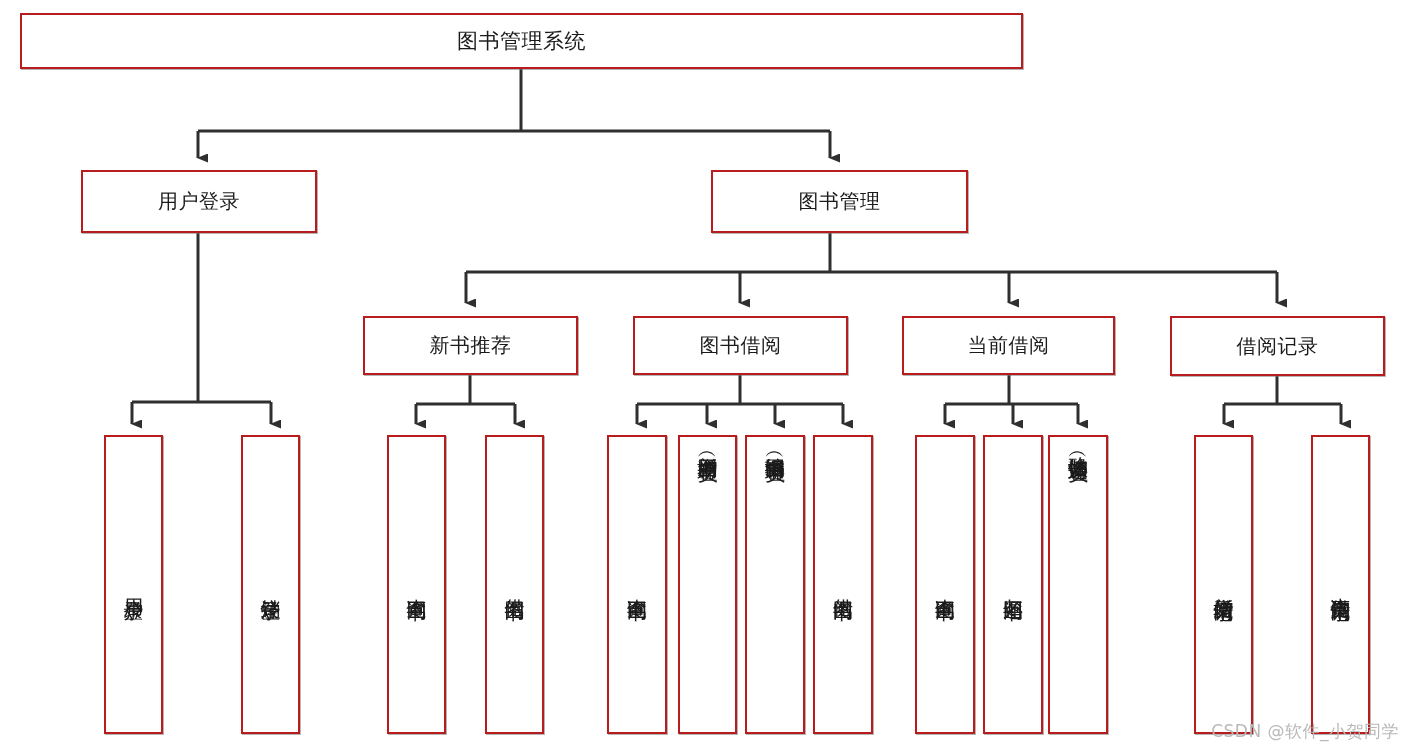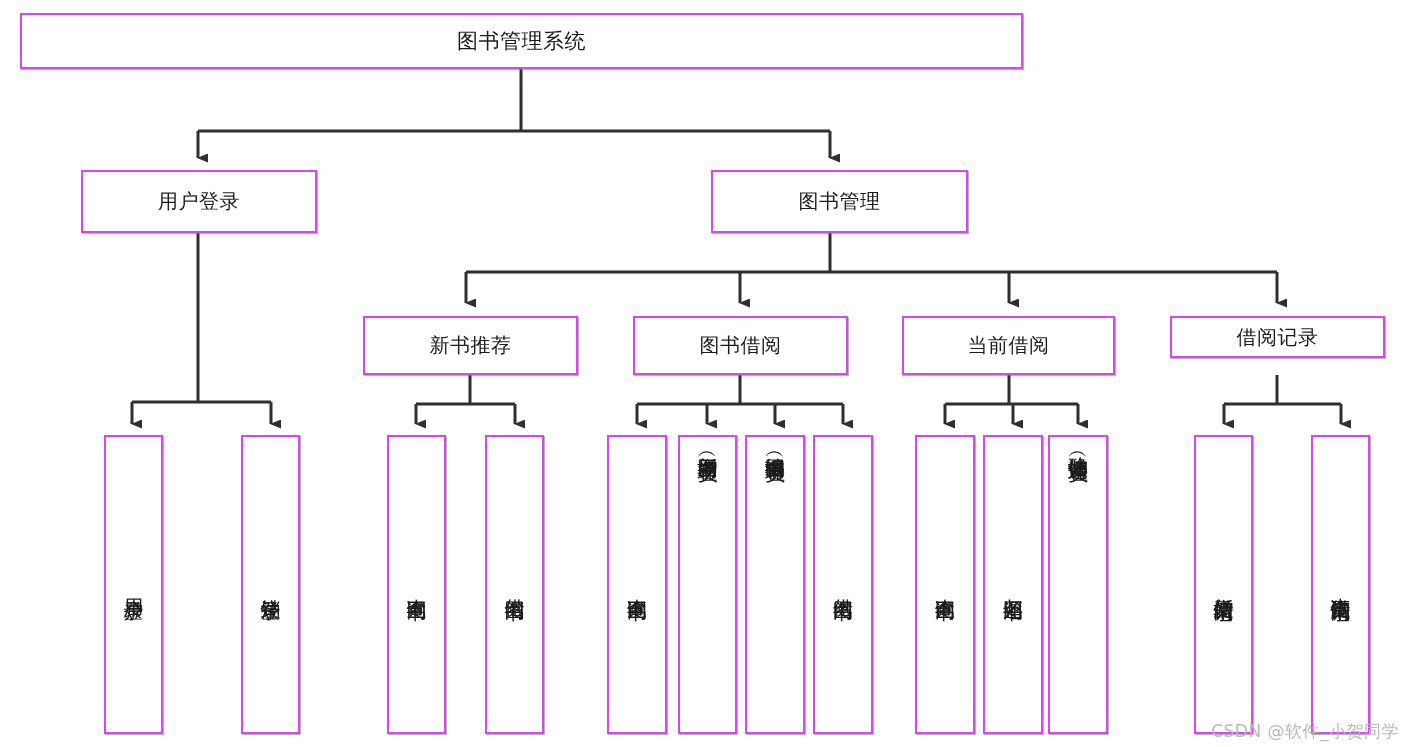--- a/index.html
+++ b/index.html
@@ -23,21 +23,21 @@
     left: 0;
     top: 0;
     width: 1405px;
     height: 747px;
     pointer-events: none;
   }
   .node {
     position: absolute;
     box-sizing: border-box;
     background: #ffffff;
-    border: 2px solid #d946ef;
+    border: 2px solid #b91c1c;
     box-shadow: 1px 1px 0 0 rgba(120,120,120,0.55);
     display: flex;
     align-items: center;
     justify-content: center;
     color: #1b1b1b;
     z-index: 2;
   }
   .node .label {
     font-size: 20px;
     line-height: 1.15;
@@ -145,21 +145,21 @@
 
   <div class="node level3" style="left:363px; top:316px; width:215px; height:59px;">
     <span class="label">新书推荐</span>
   </div>
   <div class="node level3" style="left:633px; top:316px; width:215px; height:59px;">
     <span class="label">图书借阅</span>
   </div>
   <div class="node level3" style="left:902px; top:316px; width:213px; height:59px;">
     <span class="label">当前借阅</span>
   </div>
-  <div class="node level3" style="left:1170px; top:316px; width:215px; height:42px;">
+  <div class="node level3" style="left:1170px; top:316px; width:215px; height:60px;">
     <span class="label">借阅记录</span>
   </div>
 
   <div class="node leaf" style="left:104px; top:435px; width:59px; height:299px;">
     <span class="label">用户登录</span>
   </div>
   <div class="node leaf" style="left:241px; top:435px; width:59px; height:299px;">
     <span class="label">注销登录</span>
   </div>
 

